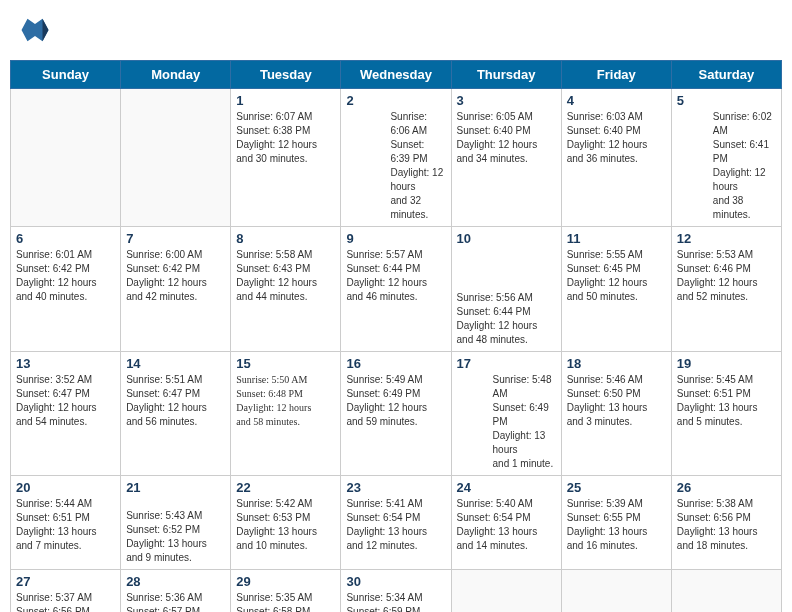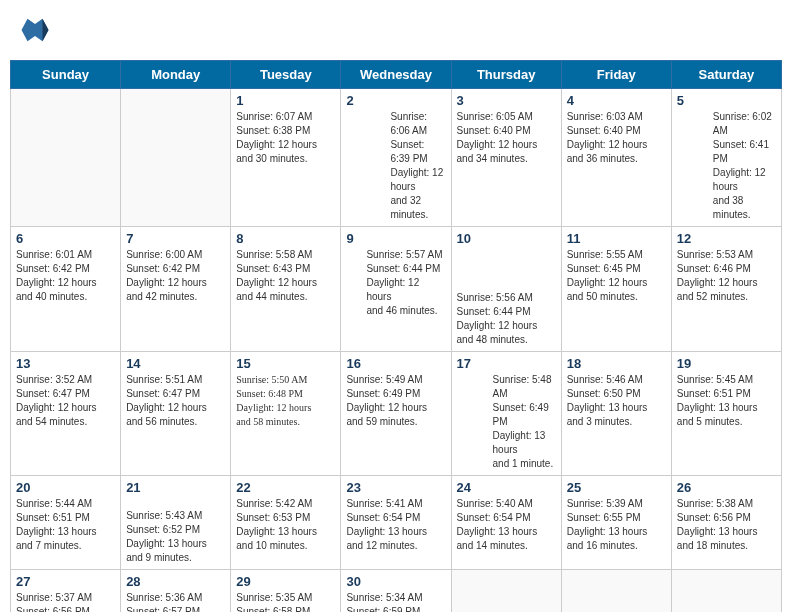--- a/index.html
+++ b/index.html
@@ -174,21 +174,21 @@
         </td>
         <td>
           <div class="day-number">8</div>
           <div class="day-info" style="white-space: pre-line;">Sunrise: 5:58 AM
 Sunset: 6:43 PM
 Daylight: 12 hours
 and 44 minutes.</div>
         </td>
         <td>
           <div class="day-number">9</div>
-          <div class="day-info" style="white-space: pre-line; margin-left: 20px;">Sunrise: 5:57 AM
+          <div class="day-info" style="white-space: pre-line;">Sunrise: 5:57 AM
 Sunset: 6:44 PM
 Daylight: 12 hours
 and 46 minutes.</div>
         </td>
         <td>
           <div class="day-number">10</div>
           <div class="day-info" style="white-space: pre-line; margin-top: 45px;">Sunrise: 5:56 AM
 Sunset: 6:44 PM
 Daylight: 12 hours
 and 48 minutes.</div>

